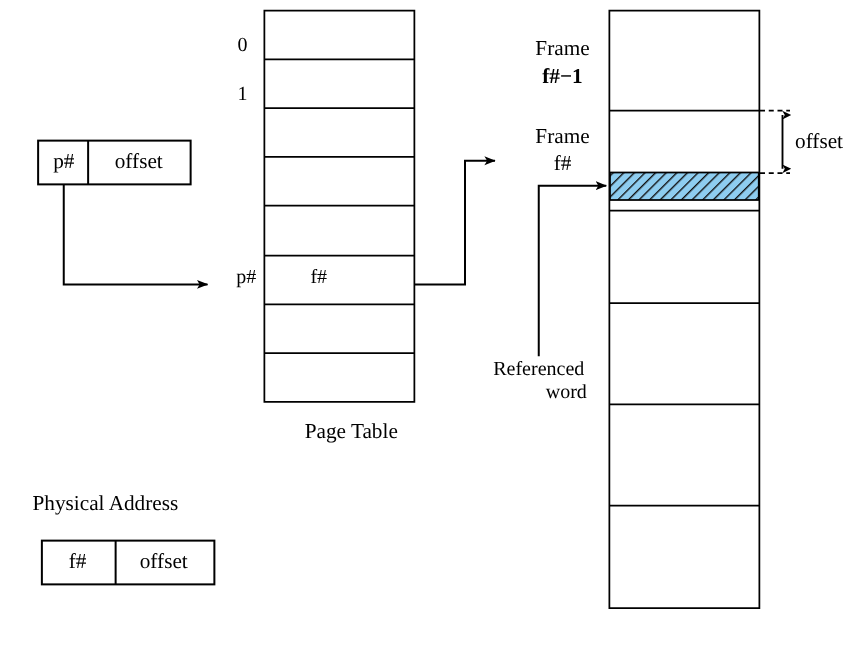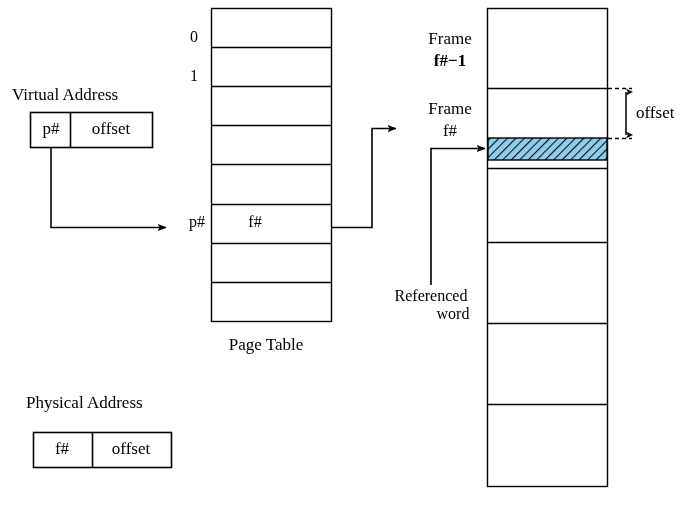--- a/index.html
+++ b/index.html
@@ -102,35 +102,34 @@
       <path d="M431,285 L431,148.5 L485,148.5" fill="none" stroke="#000" stroke-width="1.6" marker-end="url(#arrowHead)"></path>
     </g>
 
     <g>
       <line x1="608" y1="88.5" x2="632" y2="88.5" stroke="#000" stroke-width="1.3" stroke-dasharray="4,3"></line>
       <line x1="608" y1="138.5" x2="632" y2="138.5" stroke="#000" stroke-width="1.3" stroke-dasharray="4,3"></line>
       <line x1="626" y1="92" x2="626" y2="135" stroke="#000" stroke-width="1.5" marker-start="url(#arrowUp)" marker-end="url(#arrowDn)"></line>
     </g>
   </svg>
 
-  <div class="lbl t17" style="left:12px; top:86px;">Virtual Address</div>
   <div class="lbl t17 center" style="left:51px; top:120px;">p#</div>
   <div class="lbl t17 center" style="left:111px; top:120px;">offset</div>
 
   <div class="lbl t17" style="left:26px; top:394px;">Physical Address</div>
   <div class="lbl t17 center" style="left:62px; top:440px;">f#</div>
   <div class="lbl t17 center" style="left:131px; top:440px;">offset</div>
 
   <div class="lbl t16 right" style="left:198px; top:29px;">0</div>
   <div class="lbl t16 right" style="left:198px; top:68px;">1</div>
   <div class="lbl t16 right" style="left:205px; top:214px;">p#</div>
 
   <div class="lbl t16 center" style="left:255px; top:214px;">f#</div>
 
-  <div class="lbl t17 center" style="left:266px; top:336px;">Page Table</div>
+  <div class="lbl t17 center" style="left:281px; top:336px;">Page Table</div>
 
   <div class="lbl t17 center" style="left:450px; top:30px;">Frame</div>
   <div class="lbl t17 center" style="left:450px; top:52px;font-weight:bold;">f#−1</div>
 
   <div class="lbl t17 center" style="left:450px; top:100px;">Frame</div>
   <div class="lbl t17 center" style="left:450px; top:122px;">f#</div>
 
   <div class="lbl t17" style="left:636px; top:104px;">offset</div>
 
   <div class="lbl t16 center" style="left:431px; top:288px;">Referenced</div>

